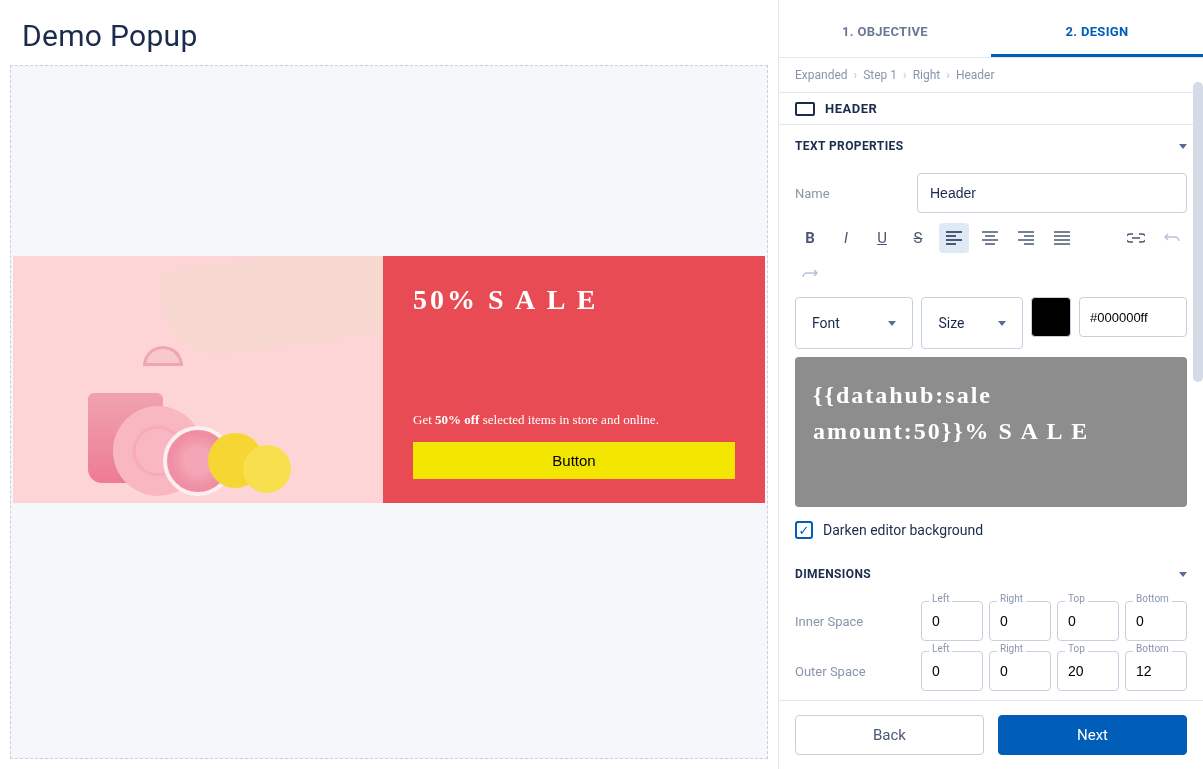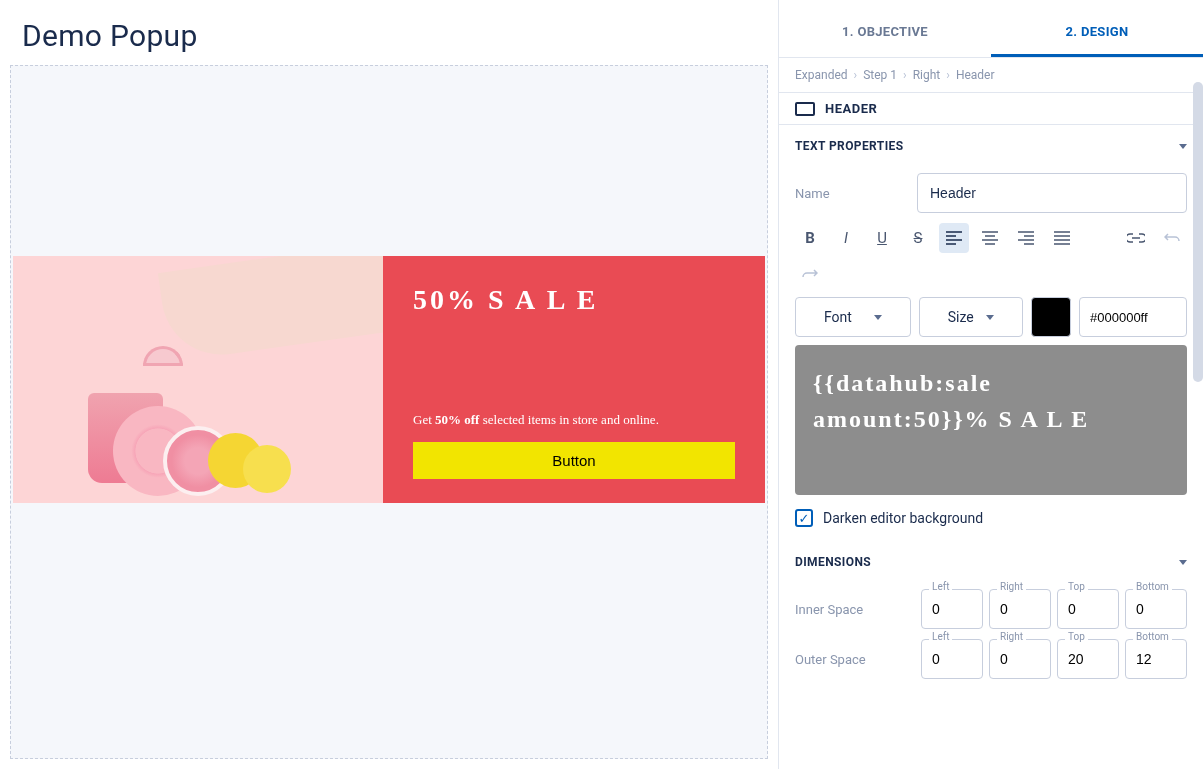--- a/index.html
+++ b/index.html
@@ -43,21 +43,21 @@
 .panel-body { flex: 1; overflow-y: auto; padding: 0 16px 14px; }
 .acc-header { display: flex; justify-content: space-between; align-items: center; padding: 14px 0 10px; font-weight: 700; font-size: 12px; letter-spacing: 0.4px; color: #1a2b4c; }
 .field-row { display: flex; align-items: center; margin: 10px 0; gap: 14px; }
 .field-label { width: 108px; font-size: 13px; color: #8995ad; }
 .text-input { flex: 1; height: 40px; border: 1px solid #c7cedd; border-radius: 4px; padding: 0 12px; font-size: 14px; color: #1a2b4c; }
 .toolbar { display: flex; gap: 6px; align-items: center; margin: 8px 0; flex-wrap: wrap; }
 .tool-btn { width: 30px; height: 30px; display: flex; align-items: center; justify-content: center; border-radius: 4px; cursor: pointer; color: #4a5770; font-size: 15px; }
 .tool-btn.active { background: #dfe9f5; }
 .tool-spacer { flex: 1; }
 .font-row { display: flex; gap: 8px; margin: 8px 0; }
-.dropdown { flex: 1; height: 40px; border: 1px solid #c7cedd; border-radius: 4px; display: flex; align-items: center; justify-content: space-between; padding: 0 28px; font-size: 14px; color: #1a2b4c; cursor: pointer; }
+.dropdown { flex: 1; height: 52px; border: 1px solid #c7cedd; border-radius: 4px; display: flex; align-items: center; justify-content: space-between; padding: 0 16px; font-size: 14px; color: #1a2b4c; cursor: pointer; }
 .color-swatch { width: 40px; height: 40px; border: 1px solid #c7cedd; border-radius: 4px; background: #000; cursor: pointer; }
 .color-hex { width: 108px; height: 40px; border: 1px solid #c7cedd; border-radius: 4px; padding: 0 10px; font-size: 13px; }
 .editor-area { background: #8d8d8d; border-radius: 4px; padding: 20px 18px; min-height: 150px; color: #fff; font-family: Georgia, serif; font-size: 24px; font-weight: 700; letter-spacing: 2px; line-height: 1.5; }
 .checkbox-row { display: flex; align-items: center; gap: 10px; margin: 14px 0; }
 .checkbox { width: 18px; height: 18px; border: 2px solid #005eb8; border-radius: 3px; display: flex; align-items: center; justify-content: center; color: #005eb8; font-size: 13px; cursor: pointer; }
 .dim-row { display: flex; align-items: center; margin: 10px 0; gap: 6px; }
 .dim-label { width: 120px; font-size: 13px; color: #8995ad; }
 .dim-field { flex: 1; position: relative; }
 .dim-field-label { position: absolute; top: -8px; left: 8px; background: #fff; padding: 0 3px; font-size: 10px; color: #8995ad; }
 .dim-input { width: 100%; height: 40px; border: 1px solid #c7cedd; border-radius: 4px; padding: 0 10px; font-size: 14px; }
@@ -206,13 +206,17 @@
       <div class="dim-field"><span class="dim-field-label">Bottom</span><input class="dim-input" value="0" style=""></div>
     </div>
     <div class="dim-row">
       <span class="dim-label">Outer Space</span>
       <div class="dim-field"><span class="dim-field-label">Left</span><input class="dim-input" value="0" style=""></div>
       <div class="dim-field"><span class="dim-field-label">Right</span><input class="dim-input" value="0" style=""></div>
       <div class="dim-field"><span class="dim-field-label">Top</span><input class="dim-input" value="20" style=""></div>
       <div class="dim-field"><span class="dim-field-label">Bottom</span><input class="dim-input" value="12" style=""></div>
     </div>
   </div>
+  <div class="footer">
+    <div class="btn btn-secondary">Back</div>
+    <div class="btn btn-primary">Next</div>
+  </div>
 </div>
 
 </body></html>

